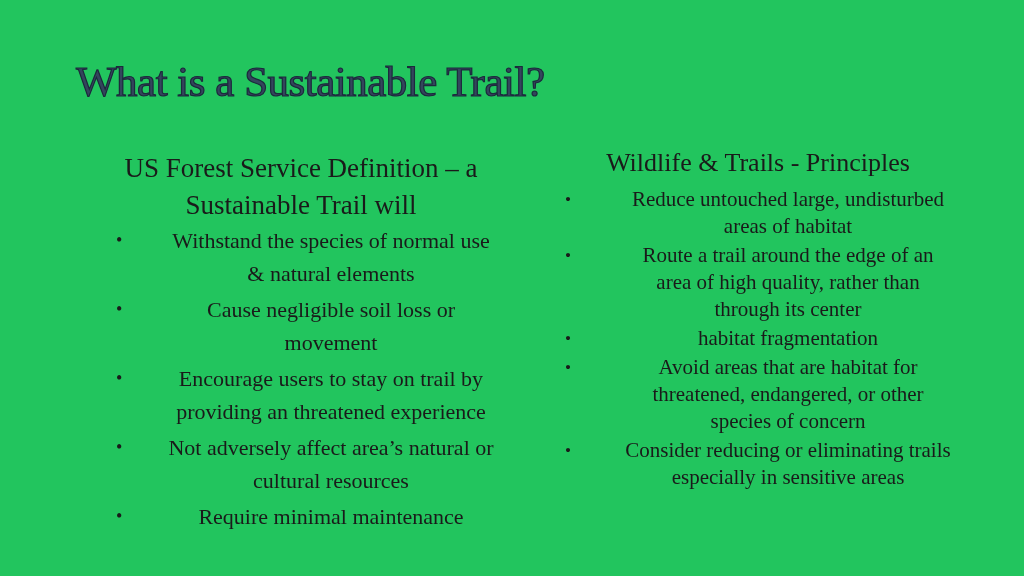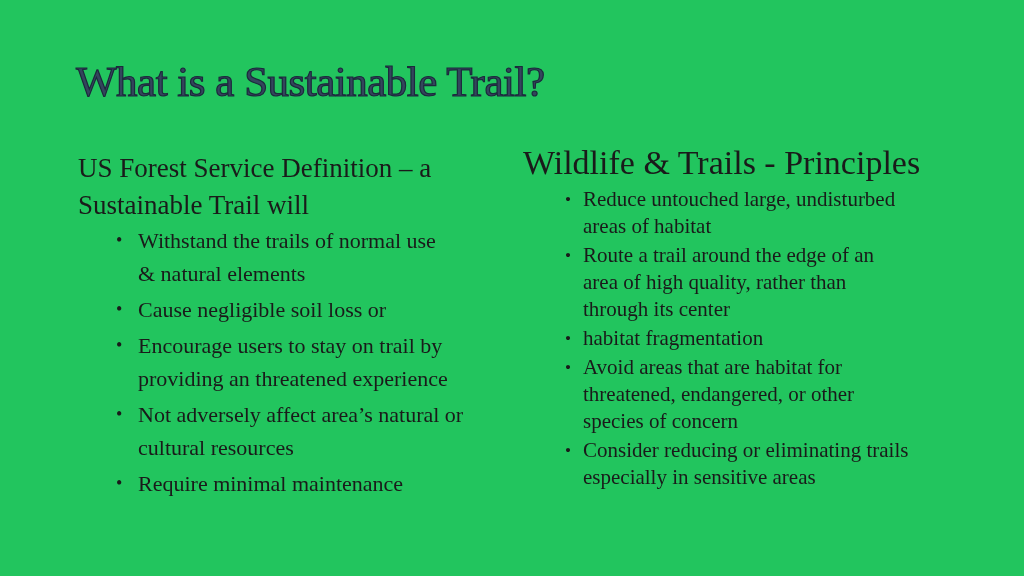--- a/index.html
+++ b/index.html
@@ -23,38 +23,39 @@
     font-size: 43px;
     line-height: 48px;
     letter-spacing: -0.5px;
     color: #33455c;
     -webkit-text-stroke: 1.2px #1c2a3c;
     text-shadow: 0 0 0.5px #1c2a3c;
     white-space: nowrap;
   }
   .column {
     position: absolute;
+    text-align: center;
   }
   .column-left {
     left: 78px;
     top: 150px;
     width: 446px;
   }
   .column-right {
     left: 523px;
     top: 146px;
     width: 470px;
   }
   .col-heading {
     font-size: 27px;
     line-height: 37px;
     color: #1a1a1a;
   }
   .column-right .col-heading {
-    font-size: 34px;
+    font-size: 26px;
     line-height: 34px;
   }
   ul.bullet-list {
     list-style: none;
     margin: 0;
     padding: 0;
   }
   .column-left ul.bullet-list {
     margin-top: 0px;
   }
@@ -93,26 +94,27 @@
   <div class="slide-title">What is a Sustainable Trail?</div>
 
   <div class="column column-left">
     <div class="col-heading">
       <div class="line">US Forest Service Definition – a</div>
       <div class="line">Sustainable Trail will</div>
     </div>
     <ul class="bullet-list">
       <li class="bullet-item">
         <span class="bullet-marker">•</span>
-        <div class="line">Withstand the trails of normal use</div>
+        <div class="line">Withstand the species of normal use</div>
         <div class="line">&amp; natural elements</div>
       </li>
       <li class="bullet-item">
         <span class="bullet-marker">•</span>
         <div class="line">Cause negligible soil loss or</div>
+        <div class="line">movement</div>
       </li>
       <li class="bullet-item">
         <span class="bullet-marker">•</span>
         <div class="line">Encourage users to stay on trail by</div>
         <div class="line">providing an threatened experience</div>
       </li>
       <li class="bullet-item">
         <span class="bullet-marker">•</span>
         <div class="line">Not adversely affect area’s natural or</div>
         <div class="line">cultural resources</div>

